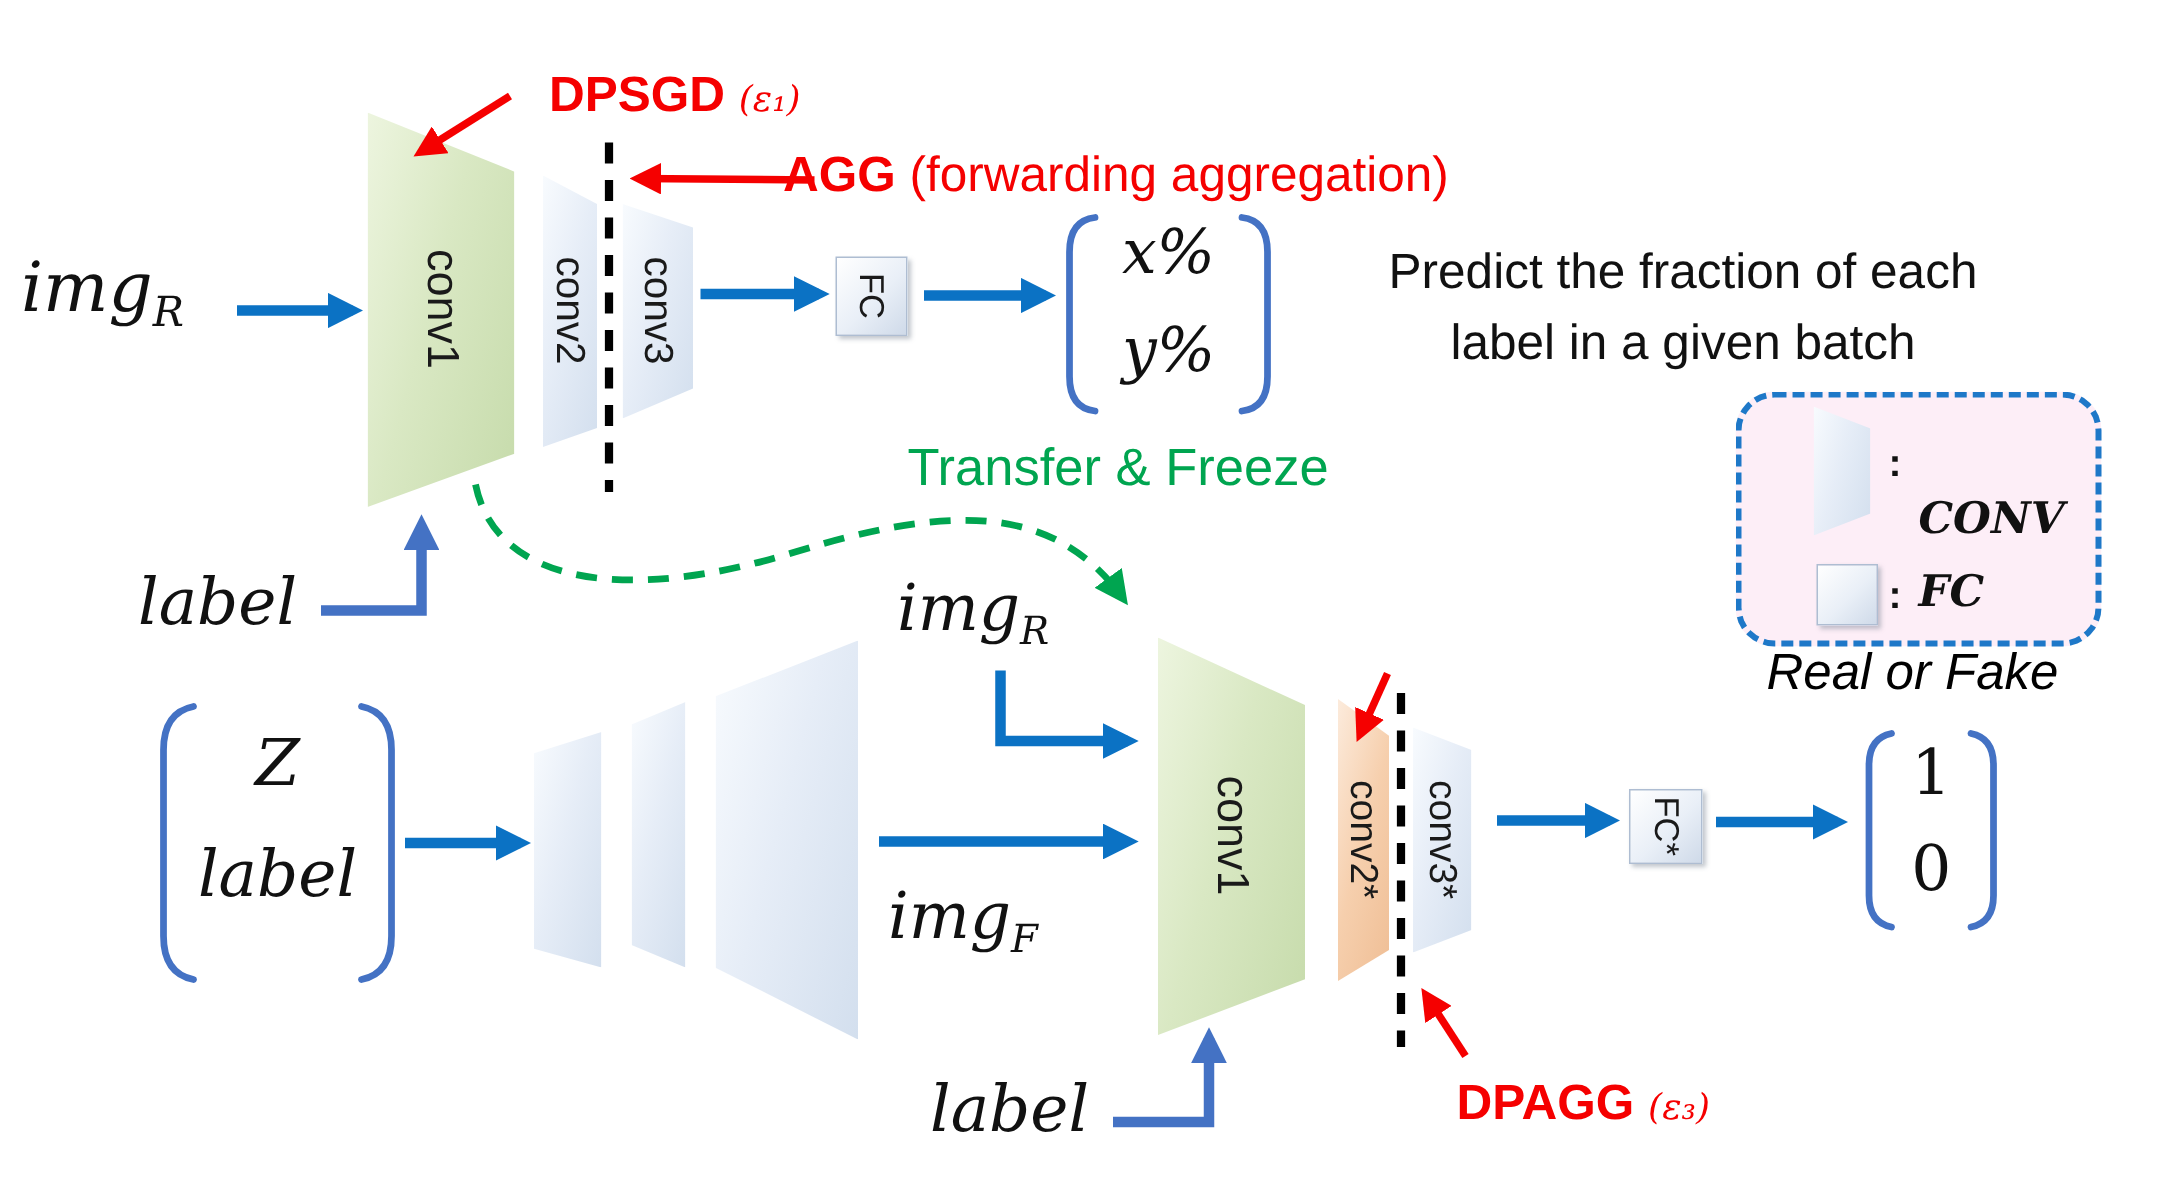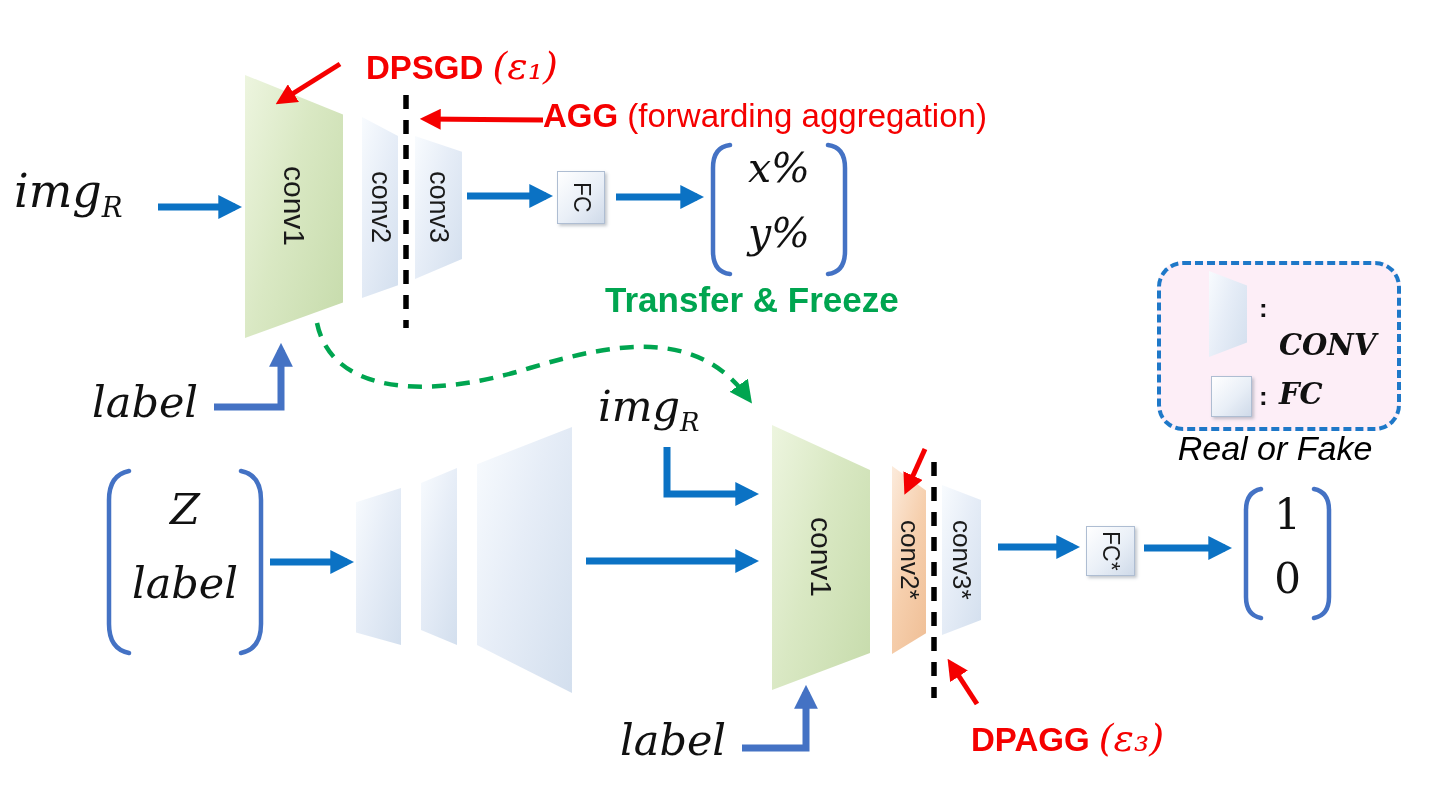--- a/index.html
+++ b/index.html
@@ -17,21 +17,21 @@
           border:1px solid #aebdd2;box-shadow:2px 2px 3px rgba(120,130,145,.45);
           display:flex;align-items:center;justify-content:center;}
   .fc-box span{writing-mode:vertical-rl;color:#1a1a1a;font-size:23px;}
   
   .math{font-family:"DejaVu Serif",serif;font-style:italic;color:#111;font-size:43px;line-height:1.1;}
   .math sub{font-size:60%;line-height:0;}
   .num{font-family:"DejaVu Serif",serif;color:#111;font-size:42px;font-style:normal;}
   .ctr{text-align:center;}
   .red-label{color:var(--red);font-weight:700;font-size:33px;white-space:nowrap;}
   .rl-param{font-weight:400;}
-  .eps{font-family:"DejaVu Serif",serif;font-style:italic;font-size:38px;}
+  .eps{font-family:"DejaVu Serif",serif;font-style:italic;font-size:24px;}
   .caption{color:#111;font-size:33px;line-height:1.42;text-align:center;}
   .transfer{color:var(--green);font-size:35px;white-space:nowrap;}
   .plain{color:#000;font-size:34px;}
   
   .legend-box{position:absolute;left:1157px;top:261px;width:236px;height:162px;
               border:4px dashed var(--legend-border);border-radius:26px;background:var(--legend-bg);}
   .leg-label{position:absolute;font-family:"DejaVu Serif",serif;font-weight:bold;font-style:italic;
              font-size:29px;color:#111;}
   .sep{position:absolute;font-weight:bold;font-size:26px;color:#111;}
   
@@ -127,36 +127,43 @@
 
   <div class="abs math" style="left:14px;top:166px;font-size:46px;">
     <span>img</span><sub>R</sub>
   </div>
   <div class="abs math" style="left:92px;top:379px;">label</div>
 
   <div class="abs red-label" style="left:366px;top:44px;">
     <span>DPSGD</span>
     <span class="rl-param eps">(ε₁)</span>
   </div>
-  <div class="abs red-label" style="left:543px;top:97px;text-align:right;">
+  <div class="abs red-label" style="left:522px;top:97px;text-align:right;">
     <span>AGG</span>
     <span class="rl-param">(forwarding aggregation)</span>
   </div>
 
   <div class="abs math ctr" style="left:713px;top:146px;width:132px;font-size:41px;">x%</div>
   <div class="abs math ctr" style="left:713px;top:211px;width:132px;font-size:41px;">y%</div>
 
+  <div class="abs caption" style="left:862px;top:158px;width:520px;">
+    <div>Predict the fraction of each</div>
+    <div>label in a given batch</div>
+  </div>
 
-  <div class="abs transfer" style="left:605px;top:280px;font-weight:bold;">Transfer &amp; Freeze</div>
+  <div class="abs transfer" style="left:605px;top:292px;">Transfer &amp; Freeze</div>
 
   <div class="abs math ctr" style="left:109px;top:486px;width:152px;">Z</div>
   <div class="abs math ctr" style="left:109px;top:560px;width:152px;">label</div>
 
   <div class="abs math" style="left:598px;top:383px;">
     <span>img</span><sub>R</sub>
+  </div>
+  <div class="abs math" style="left:592px;top:588px;">
+    <span>img</span><sub>F</sub>
   </div>
   <div class="abs math" style="left:620px;top:717px;">label</div>
 
   <div class="abs red-label" style="left:971px;top:716px;">
     <span>DPAGG</span>
     <span class="rl-param eps">(ε₃)</span>
   </div>
 
   <div class="abs num ctr" style="left:1246px;top:490px;width:83px;">1</div>
   <div class="abs num ctr" style="left:1246px;top:554px;width:83px;">0</div>

